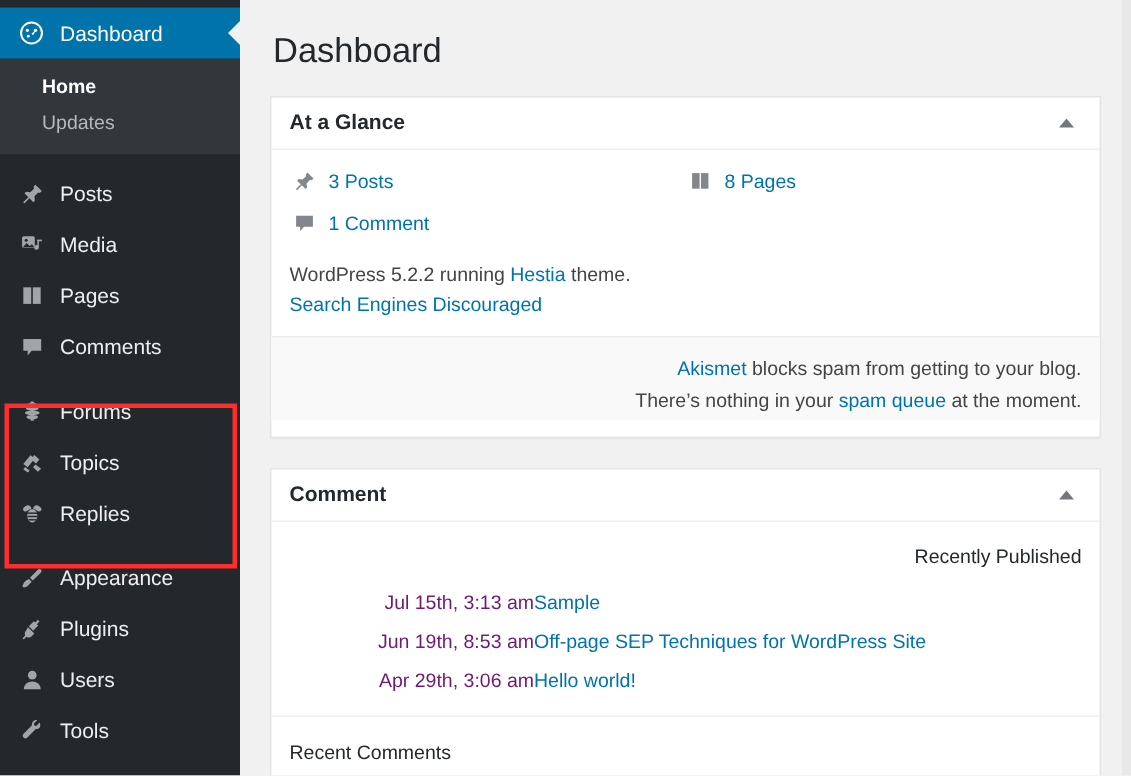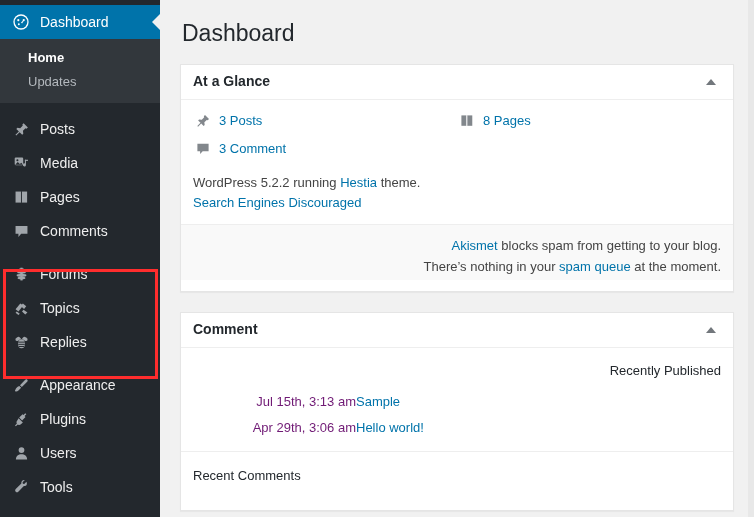--- a/index.html
+++ b/index.html
@@ -436,21 +436,21 @@
                 </svg>
             </span>
             <a class="wp-link">8 Pages</a>
           </li>
           <li class="glance-li">
             <span class="g-icon">
               <svg width="16" height="16" viewBox="0 0 20 20">
                   <path d="M3 3.5 h14 v9.2 h-7.4 L6.4 16.4 v-3.7 H3 z" fill="#82878c"></path>
                 </svg>
             </span>
-            <a class="wp-link">3 Comment</a>
+            <a class="wp-link">1 Comment</a>
           </li>
         </ul>
         <div class="glance-text-block">
           <span class="line"><span>WordPress 5.2.2 running </span><a class="wp-link">Hestia</a><span> theme.</span></span>
           <a class="wp-link line">Search Engines Discouraged</a>
         </div>
         <div class="akismet-block">
           <span class="line"><a class="wp-link">Akismet</a><span> blocks spam from getting to your blog.</span></span>
           <span class="line"><span>There’s nothing in your </span><a class="wp-link">spam queue</a><span> at the moment.</span></span>
         </div>
@@ -465,20 +465,24 @@
         </span>
       </div>
       <div class="postbox-inside">
         <h3 class="activity-block-title">Recently Published</h3>
         <ul class="act-list">
           <li class="act-row">
             <span class="act-date">Jul 15th, 3:13 am</span>
             <span class="act-title"><a>Sample</a></span>
           </li>
           <li class="act-row">
+            <span class="act-date">Jun 19th, 8:53 am</span>
+            <span class="act-title"><a>Off-page SEP Techniques for WordPress Site</a></span>
+          </li>
+          <li class="act-row">
             <span class="act-date">Apr 29th, 3:06 am</span>
             <span class="act-title"><a>Hello world!</a></span>
           </li>
         </ul>
         <div class="recent-comments-head">Recent Comments</div>
 
       </div>
     </div>
 
   </div>

